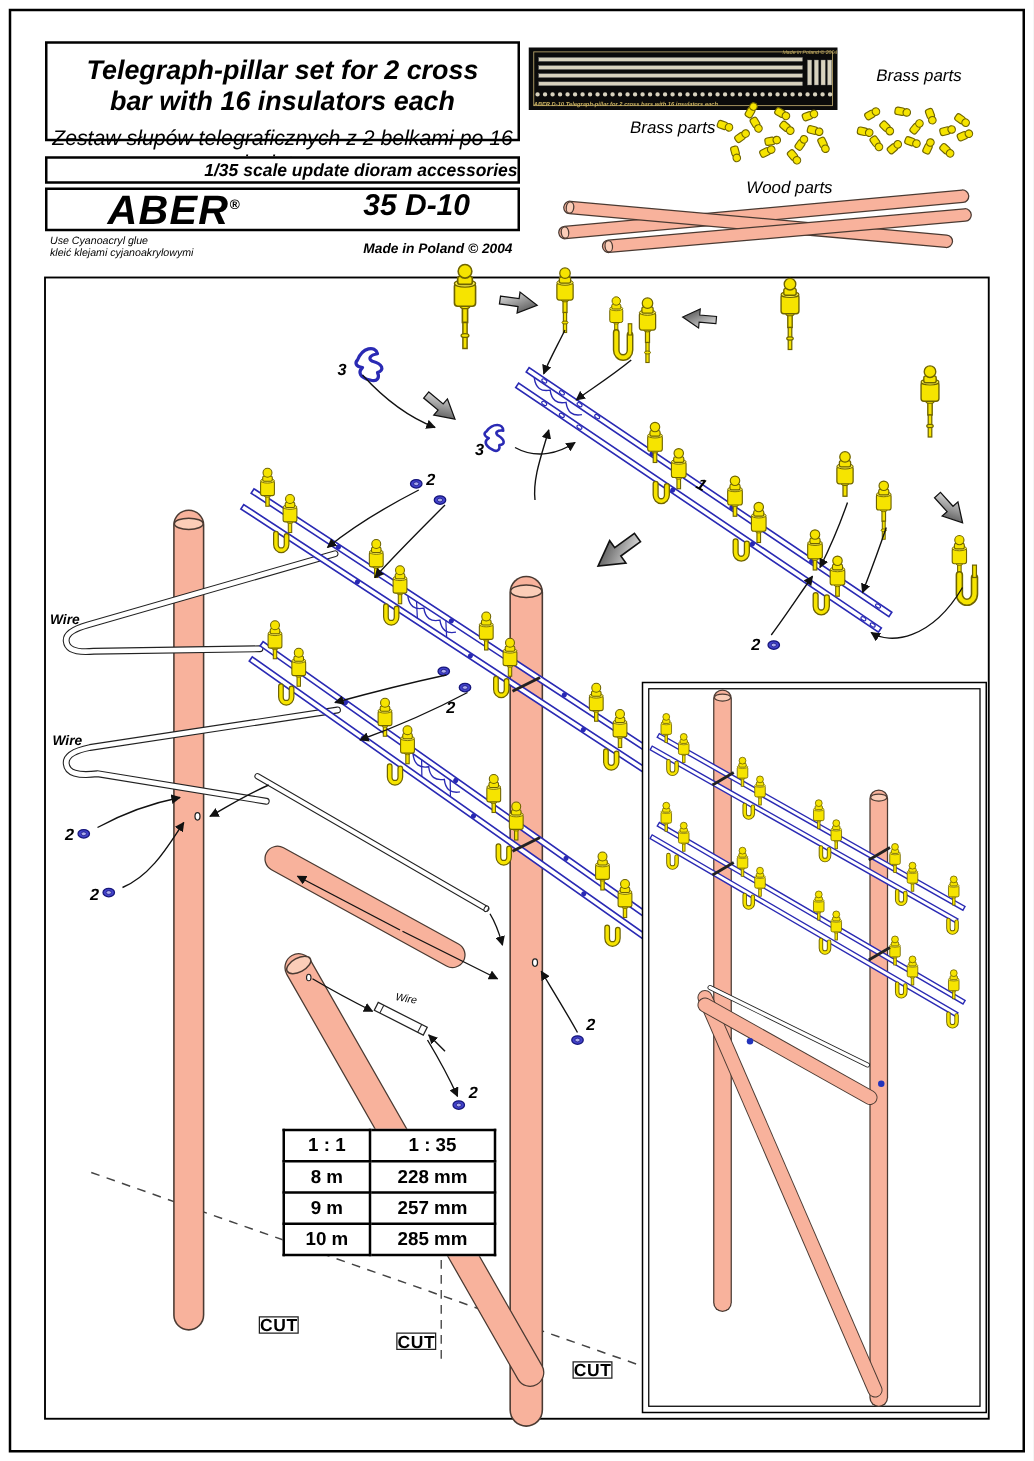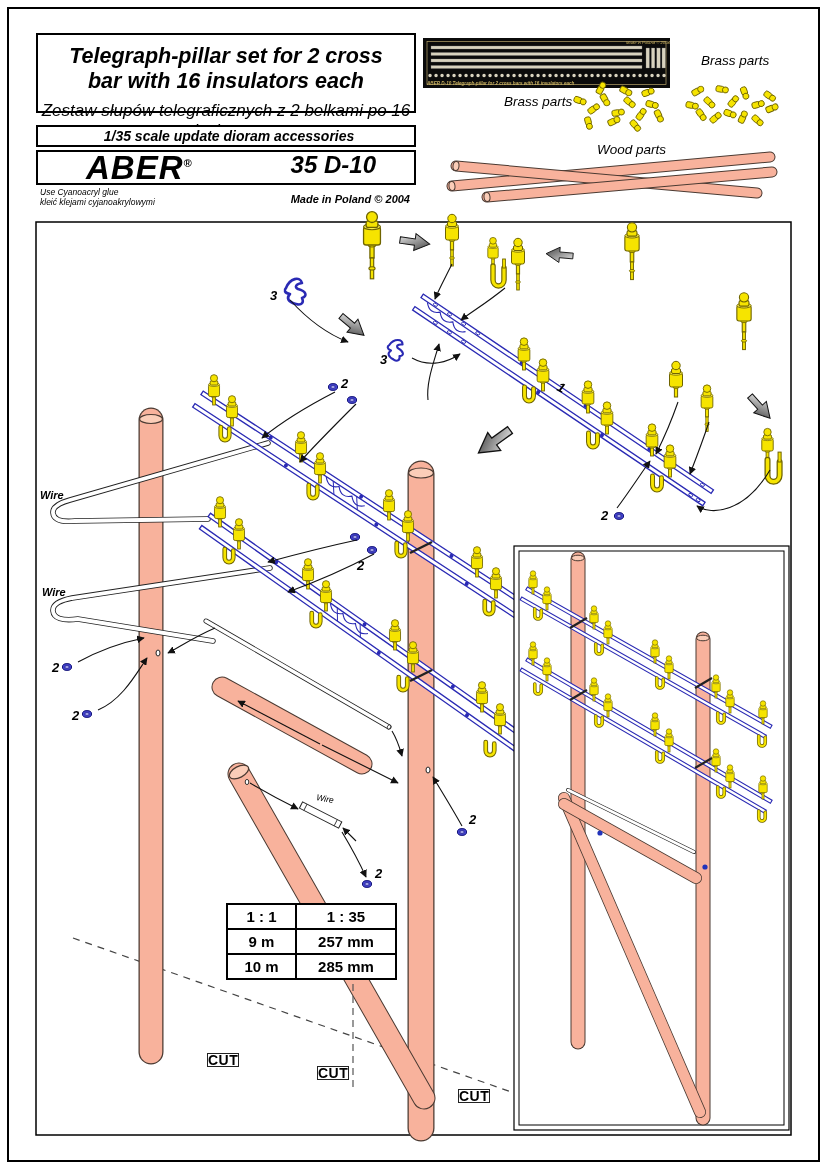--- a/index.html
+++ b/index.html
@@ -5,21 +5,21 @@
   html,body{margin:0;padding:0;background:#e8e8e8;}
   .page{position:relative;width:827px;height:1169px;background:#fff;margin:0 auto;
         font-family:"Liberation Sans",sans-serif;overflow:hidden;}
   .art{position:absolute;left:0;top:0;width:827px;height:1169px;}
   .abs{position:absolute;box-sizing:border-box;}
   .pageborder{left:7px;top:7px;width:813px;height:1155px;border:2px solid #000;}
   .titlebox{left:36px;top:33px;width:380px;height:80px;border:2px solid #000;background:#fff;text-align:center;}
   .title{font-style:italic;font-weight:bold;font-size:21.5px;line-height:25px;margin-top:9px;}
   .subtitle{font-style:italic;font-size:17px;margin-top:7px;}
   .scalebar{left:36px;top:125px;width:380px;height:22px;border:2px solid #000;background:#fff;
-            font-style:italic;font-weight:bold;font-size:14px;line-height:19px;padding-left:6px;text-align:center;}
+            font-style:italic;font-weight:bold;font-size:14px;line-height:19px;padding-left:6px;text-align:right;}
   .aberbox{left:36px;top:150px;width:380px;height:35px;border:2px solid #000;background:#fff;}
   .brand{position:absolute;left:48px;top:-3px;font-style:italic;font-weight:bold;font-size:33px;letter-spacing:1px;}
   .brandreg{font-size:11px;vertical-align:super;font-weight:bold;}
   .pcode{position:absolute;right:38px;top:-1px;font-style:italic;font-weight:bold;font-size:24px;}
   .gluenote{left:40px;top:188px;width:220px;font-style:italic;font-weight:normal;font-size:8.5px;line-height:9.5px;text-align:left;}
   .madein{left:230px;top:193px;width:180px;font-style:italic;font-weight:bold;font-size:11px;text-align:right;}
   .plabel{font-style:italic;font-weight:normal;font-size:13.5px;}
   .scaletable{left:190px;top:903px;border:2px solid #000;background:#fff;border-collapse:collapse;margin-left:36px;}
   .scaletable td{border:2px solid #000;font-weight:bold;font-size:15px;text-align:center;padding:1px 6px;height:21px;}
   .scaletable td.c1{width:55px;}
@@ -473,20 +473,24 @@
 <div class="abs plabel" style="left:504px;top:94px;">Brass parts</div>
 <div class="abs plabel" style="left:597px;top:142px;">Wood parts</div>
 
 <table class="abs scaletable">
   <tbody>
         <tr>
     <td class="c1">1 : 1</td>
     <td class="c2">1 : 35</td>
   </tr>
   <tr>
+    <td class="c1">8 m</td>
+    <td class="c2">228 mm</td>
+  </tr>
+  <tr>
     <td class="c1">9 m</td>
     <td class="c2">257 mm</td>
   </tr>
   <tr>
     <td class="c1">10 m</td>
     <td class="c2">285 mm</td>
   </tr>
 </tbody>
     </table>
 

